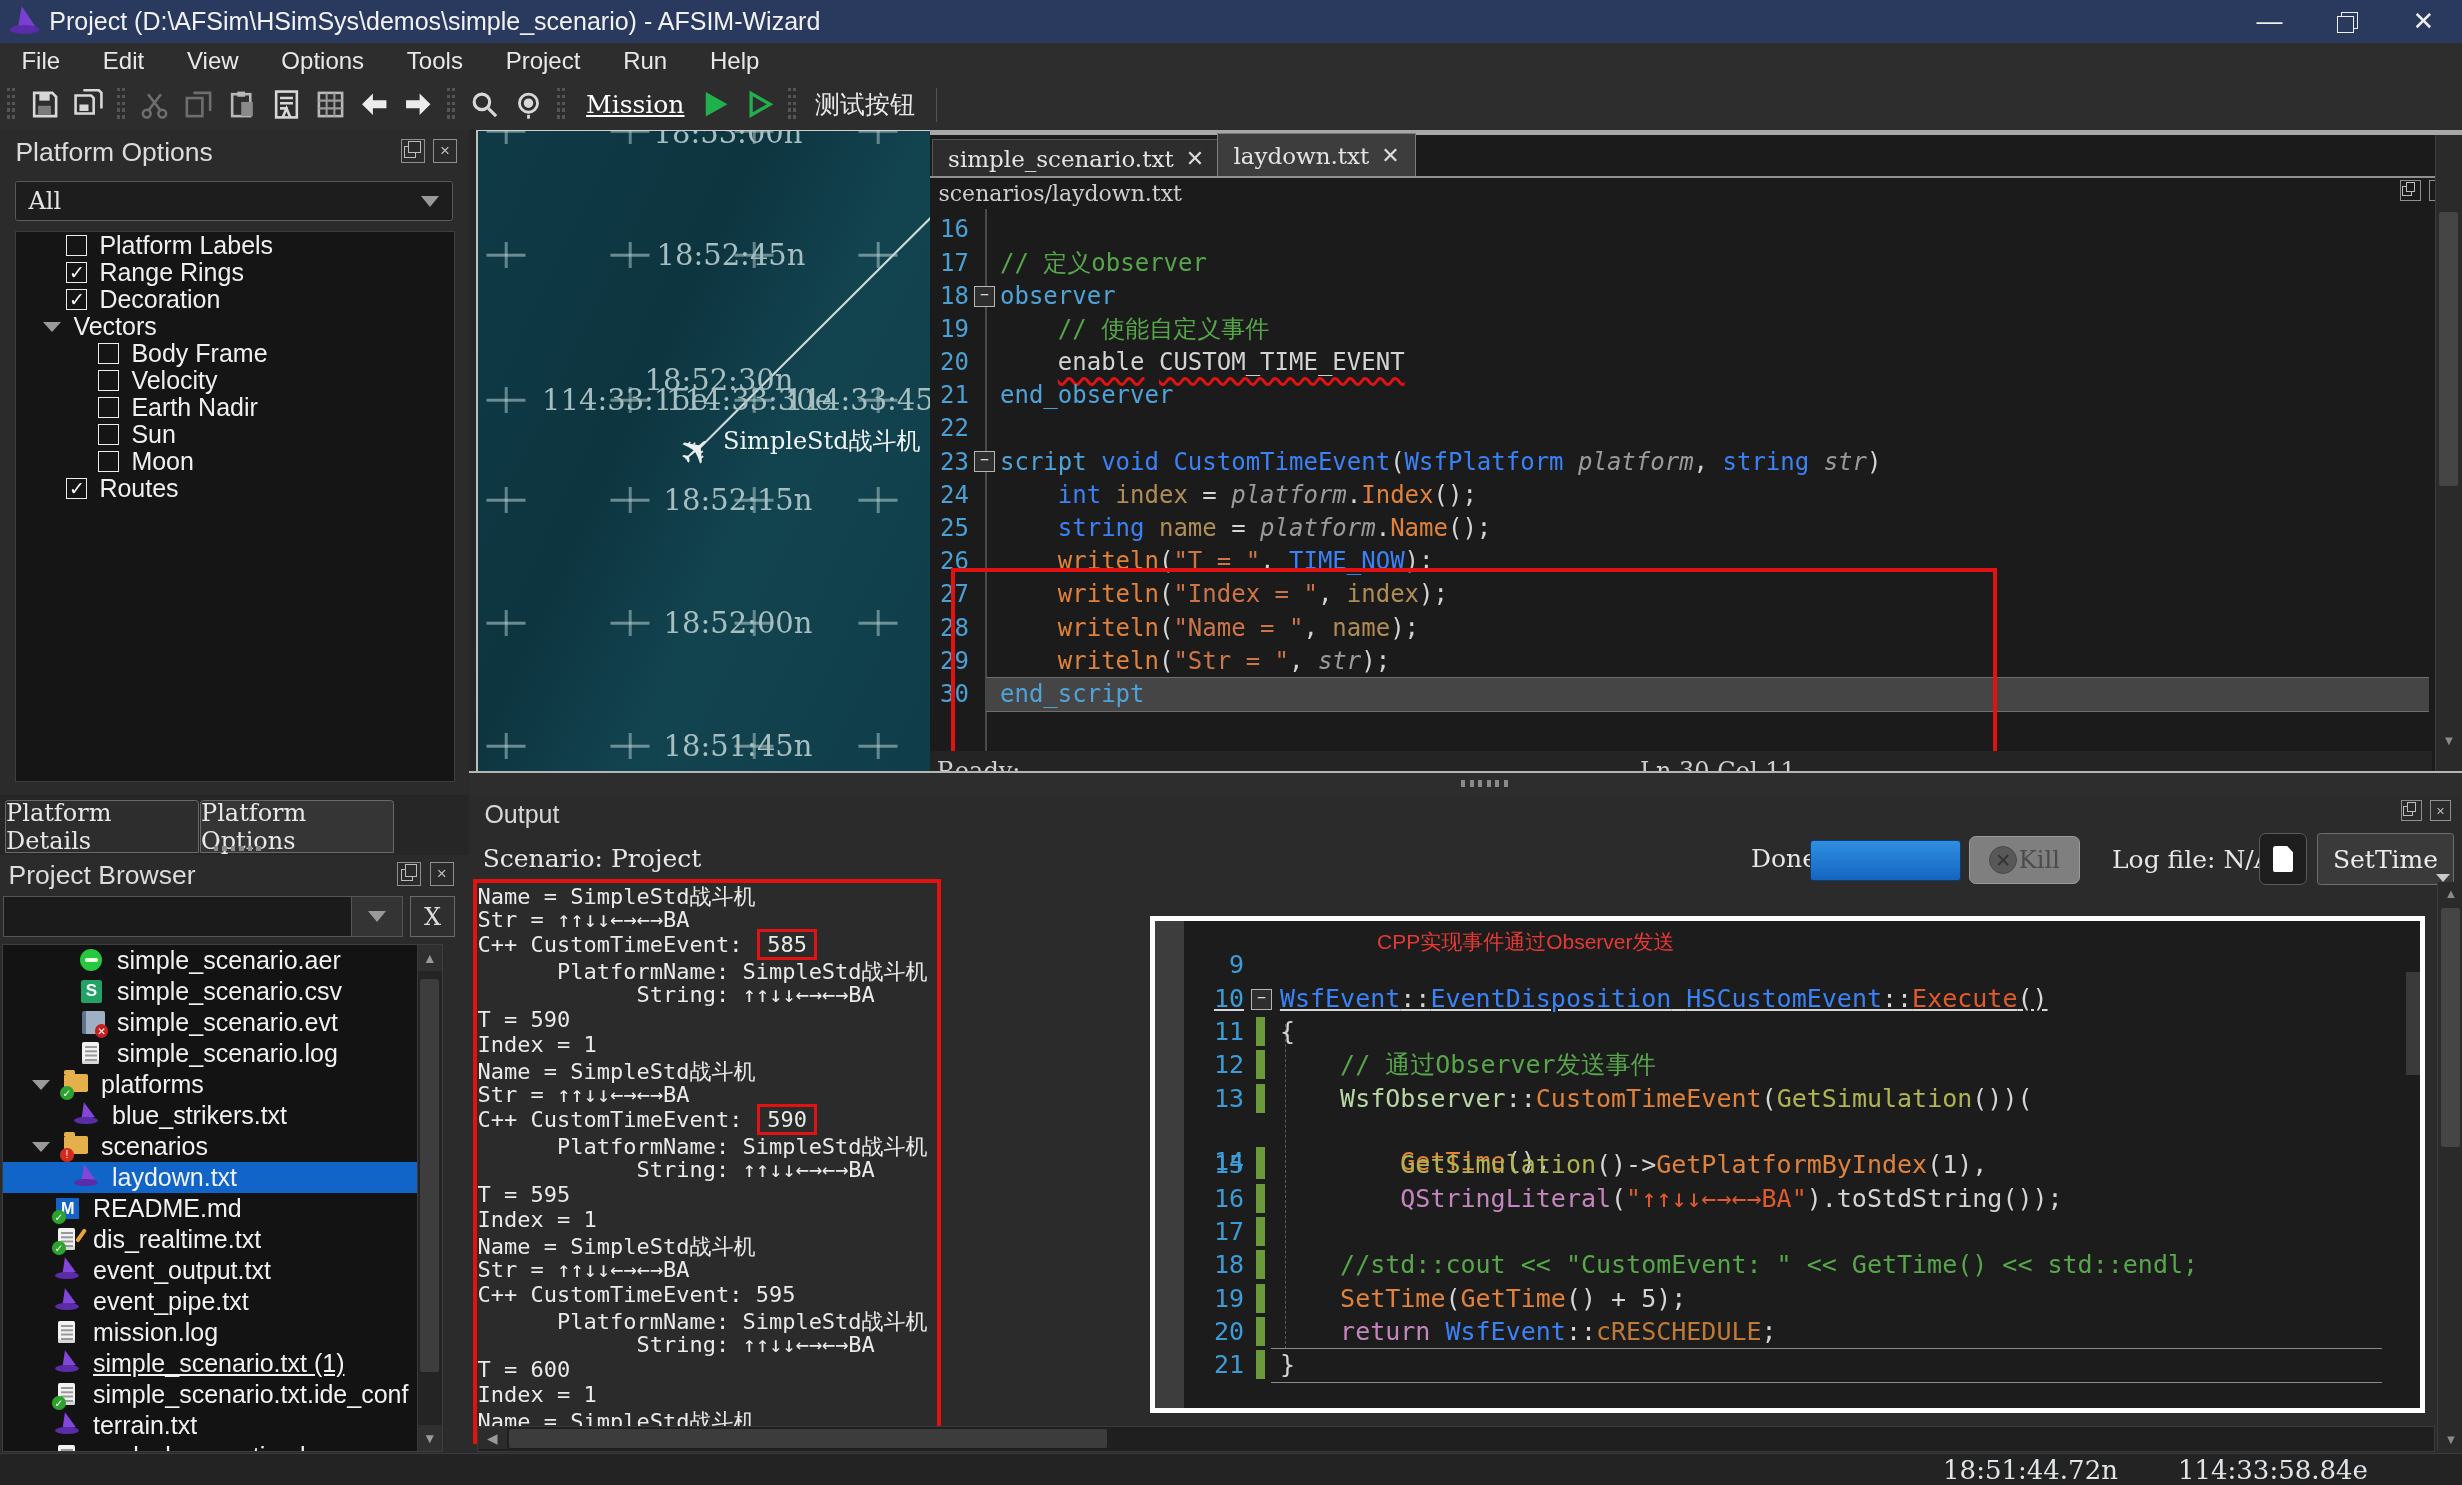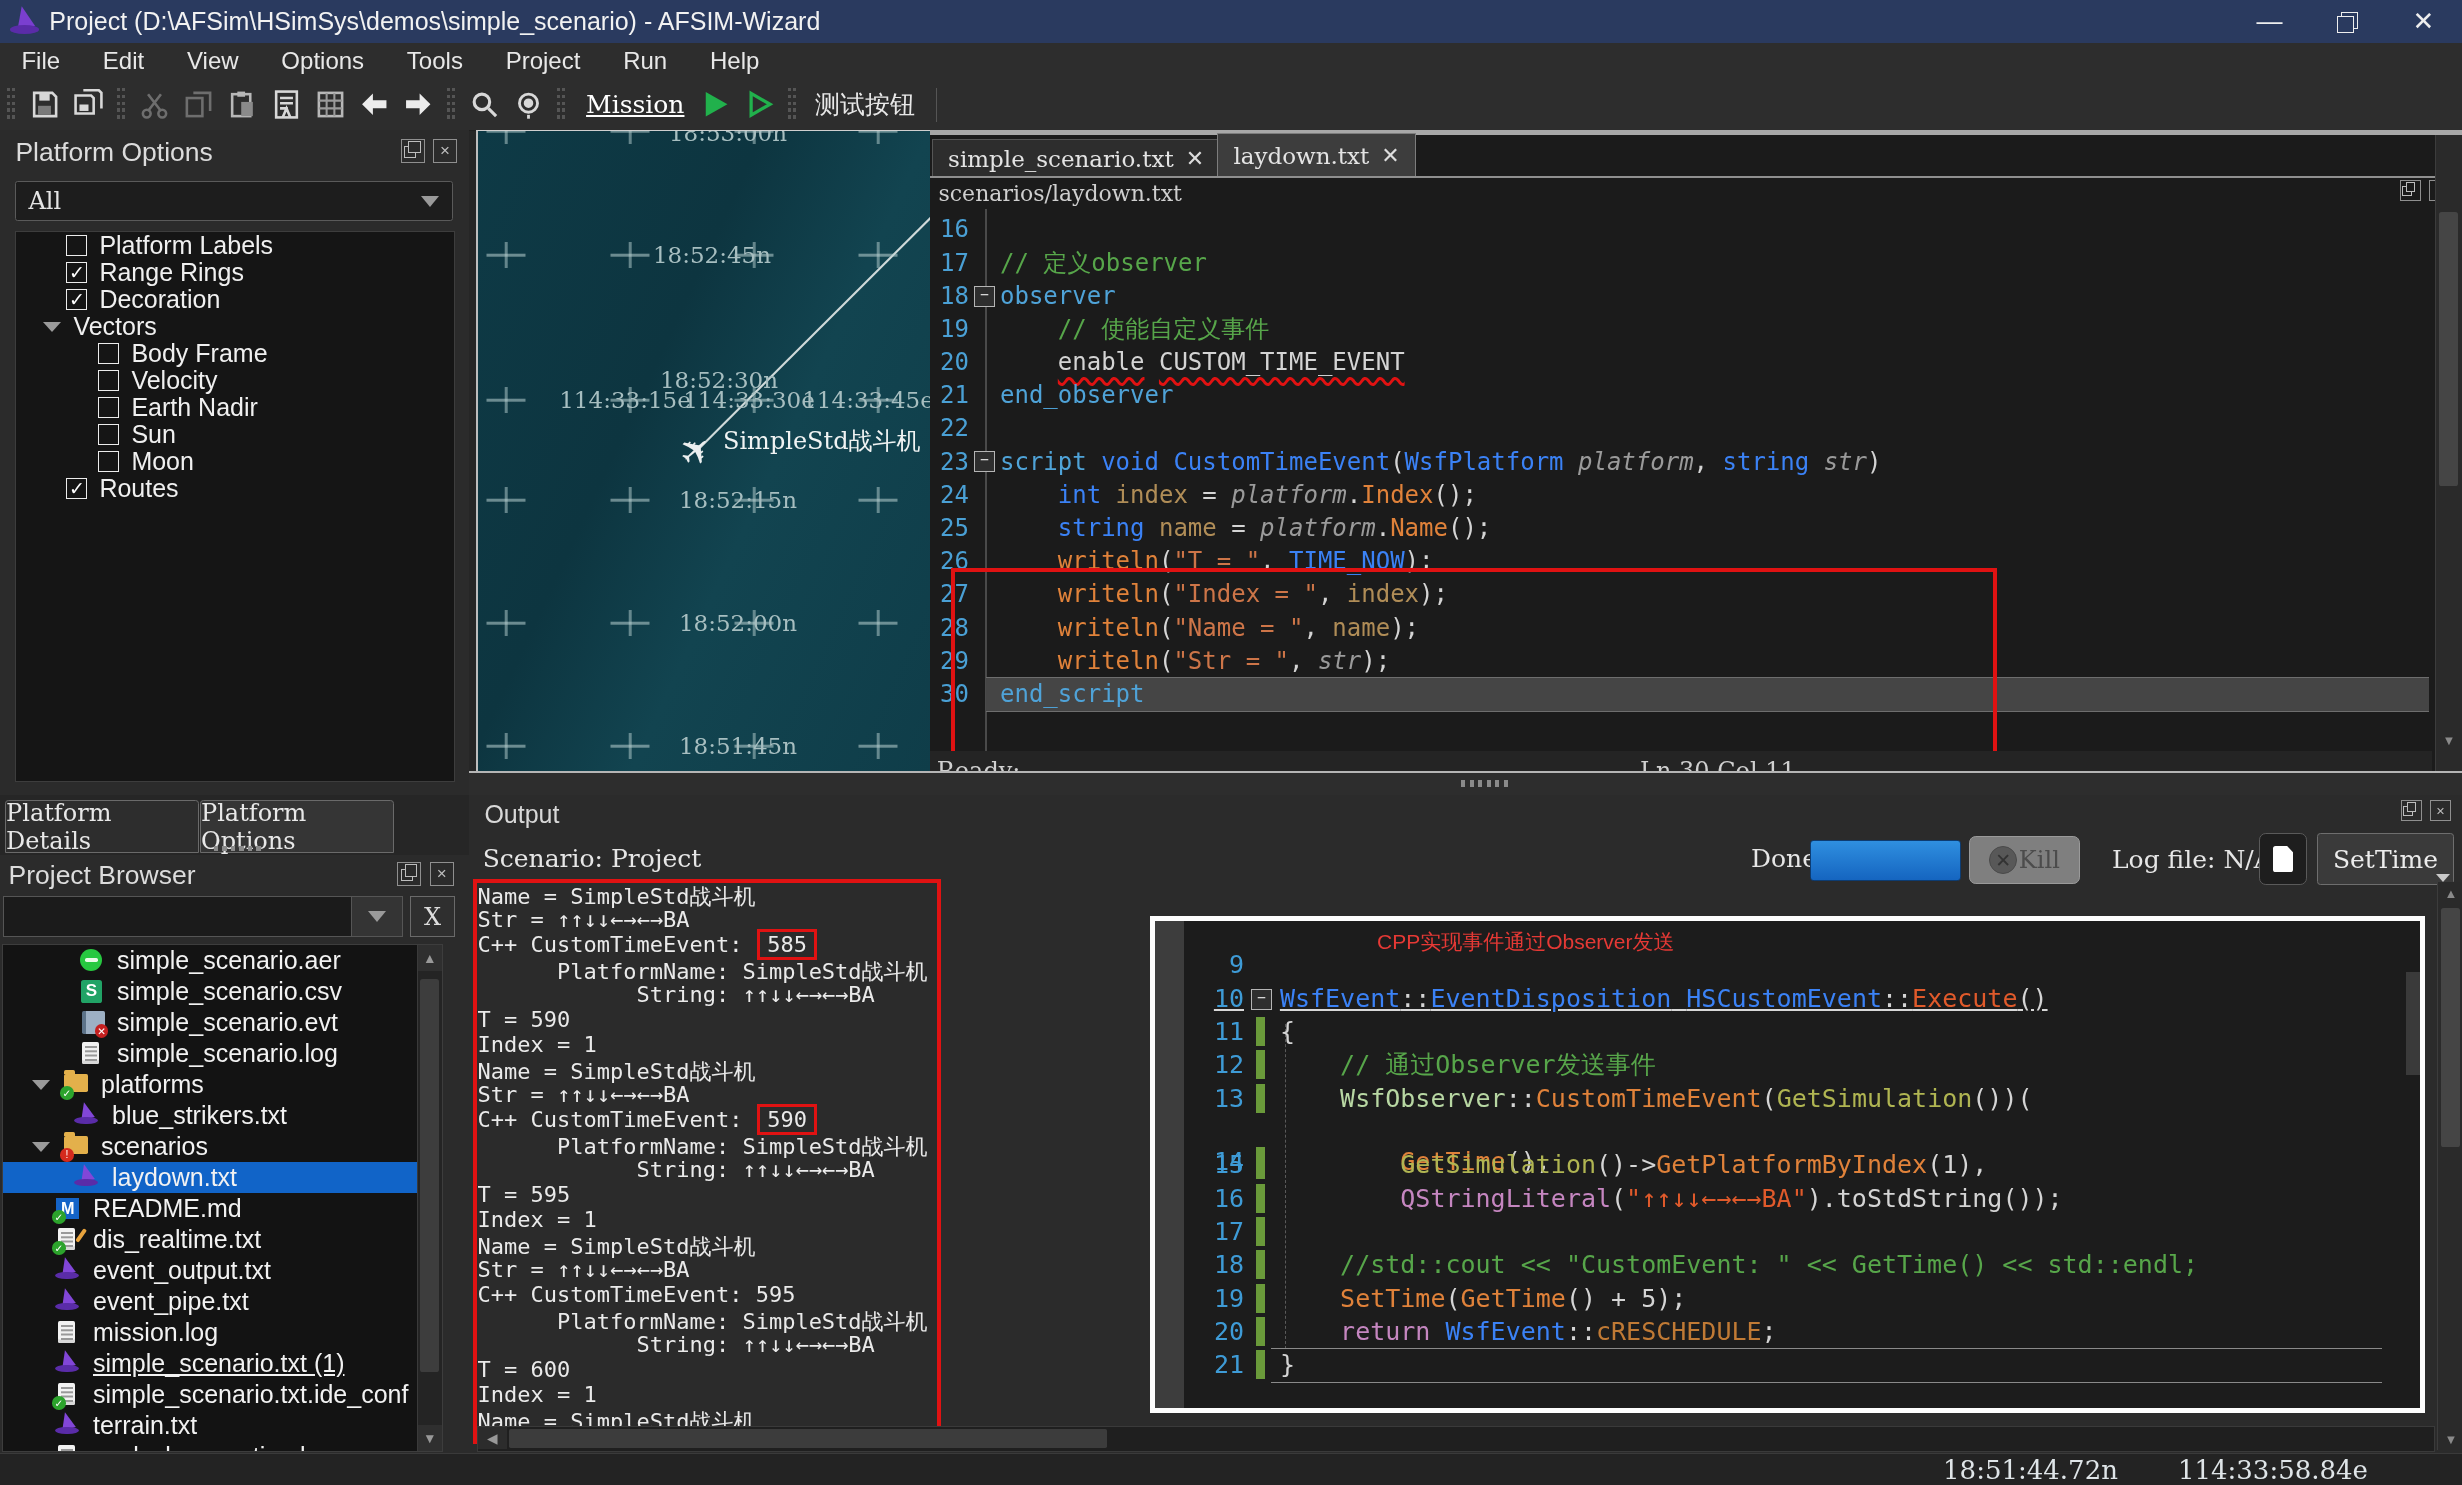--- a/index.html
+++ b/index.html
@@ -81,21 +81,21 @@
   .fi .evt{position:absolute;left:4.3px;top:1.7px;width:19px;height:23px;background:#9db0c4;border-radius:1.7px;border-left:4.3px solid #5d7389;}
   .fi .md{position:absolute;left:2.6px;top:2.6px;width:23px;height:21.4px;background:#1464c8;color:#fff;font-size:16.2px;font-weight:bold;display:flex;align-items:center;justify-content:center;}
   .badge{position:absolute;width:13.7px;height:13.7px;border-radius:50%;font-size:10.3px;color:#fff;display:flex;align-items:center;justify-content:center;left:-1.7px;bottom:-1.7px;}
   .badge.ok{background:#2ca32c;}
   .badge.err{background:#d42a1e;}
   .badge.x{background:#c42020;left:auto;right:-1.7px;}
   .fi .pencil{position:absolute;right:-0.9px;top:1.7px;width:4.3px;height:15.4px;background:#e8a33d;transform:rotate(35deg);border-radius:1.7px;}
 
   
   #map{left:476px;top:130px;width:454px;height:641px;background:linear-gradient(115deg,#0e3a46 0%,#0d3540 38%,#124450 60%,#0f3d49 100%);border-left:2.6px solid #bdbdbd;border-bottom:2.6px solid #bdbdbd;border-top:1.7px solid #cfcfcf;overflow:hidden;}
-  .map-label{position:absolute;font-family:"DejaVu Serif",serif;font-size:23px;color:#a7bec0;transform:translate(-50%,-50%);white-space:nowrap;}
+  .map-label{position:absolute;font-family:"DejaVu Serif",serif;font-size:29px;color:#a7bec0;transform:translate(-50%,-50%);white-space:nowrap;}
   .tickh{position:absolute;width:39px;height:2.6px;background:rgba(185,210,210,.55);transform:translate(-50%,-50%);}
   .tickv{position:absolute;width:2.6px;height:26px;background:rgba(185,210,210,.5);transform:translate(-50%,-50%);}
   #jet{position:absolute;left:202px;top:298px;font-size:38px;color:#eceff0;transform:rotate(-42deg);}
   #jet-label{position:absolute;left:245px;top:294px;font-family:"DejaVu Serif",serif;font-size:24px;color:#f0f3f3;white-space:nowrap;}
 
   
   #editor{left:930px;top:130px;width:1532px;height:641px;background:#1b1b1b;}
   #edit-topline{position:absolute;left:0;top:0;width:1532px;height:5.1px;background:#a8a8a8;}
   .etab{position:absolute;display:flex;align-items:center;gap:12px;background:#2d2d2d;border:1.7px solid #565656;border-bottom:none;font-family:"DejaVu Serif",serif;font-size:23px;color:#e4e4e4;padding:0 15.4px;}
   .etab.active{background:#3d3d3d;border-color:#7d7d7d;}
@@ -532,21 +532,21 @@
       <div class="tickv" style="left: 400px; top: 492px;"></div>
       <div class="tickh" style="left: 28px; top: 615px;"></div>
       <div class="tickv" style="left: 28px; top: 615px;"></div>
       <div class="tickh" style="left: 152px; top: 615px;"></div>
       <div class="tickv" style="left: 152px; top: 615px;"></div>
       <div class="tickh" style="left: 276px; top: 615px;"></div>
       <div class="tickv" style="left: 276px; top: 615px;"></div>
       <div class="tickh" style="left: 400px; top: 615px;"></div>
       <div class="tickv" style="left: 400px; top: 615px;"></div>
       <div class="map-label" style="left: 250px; top: 1.7px;">18:53:00n</div>
-      <div class="map-label" style="left: 234px; top: 124px;">18:52:45n</div>
+      <div class="map-label" style="left: 253px; top: 124px;">18:52:45n</div>
       <div class="map-label" style="left: 241px; top: 249px;">18:52:30n</div>
       <div class="map-label" style="left: 260px; top: 369px;">18:52:15n</div>
       <div class="map-label" style="left: 260px; top: 492px;">18:52:00n</div>
       <div class="map-label" style="left: 260px; top: 615px;">18:51:45n</div>
       <div class="map-label" style="left: 147px; top: 269px;">114:33:15e</div>
       <div class="map-label" style="left: 271px; top: 269px;">114:33:30e</div>
       <div class="map-label" style="left: 390px; top: 269px;">114:33:45e</div>
     </div>
 
   <div id="editor" class="abs">

